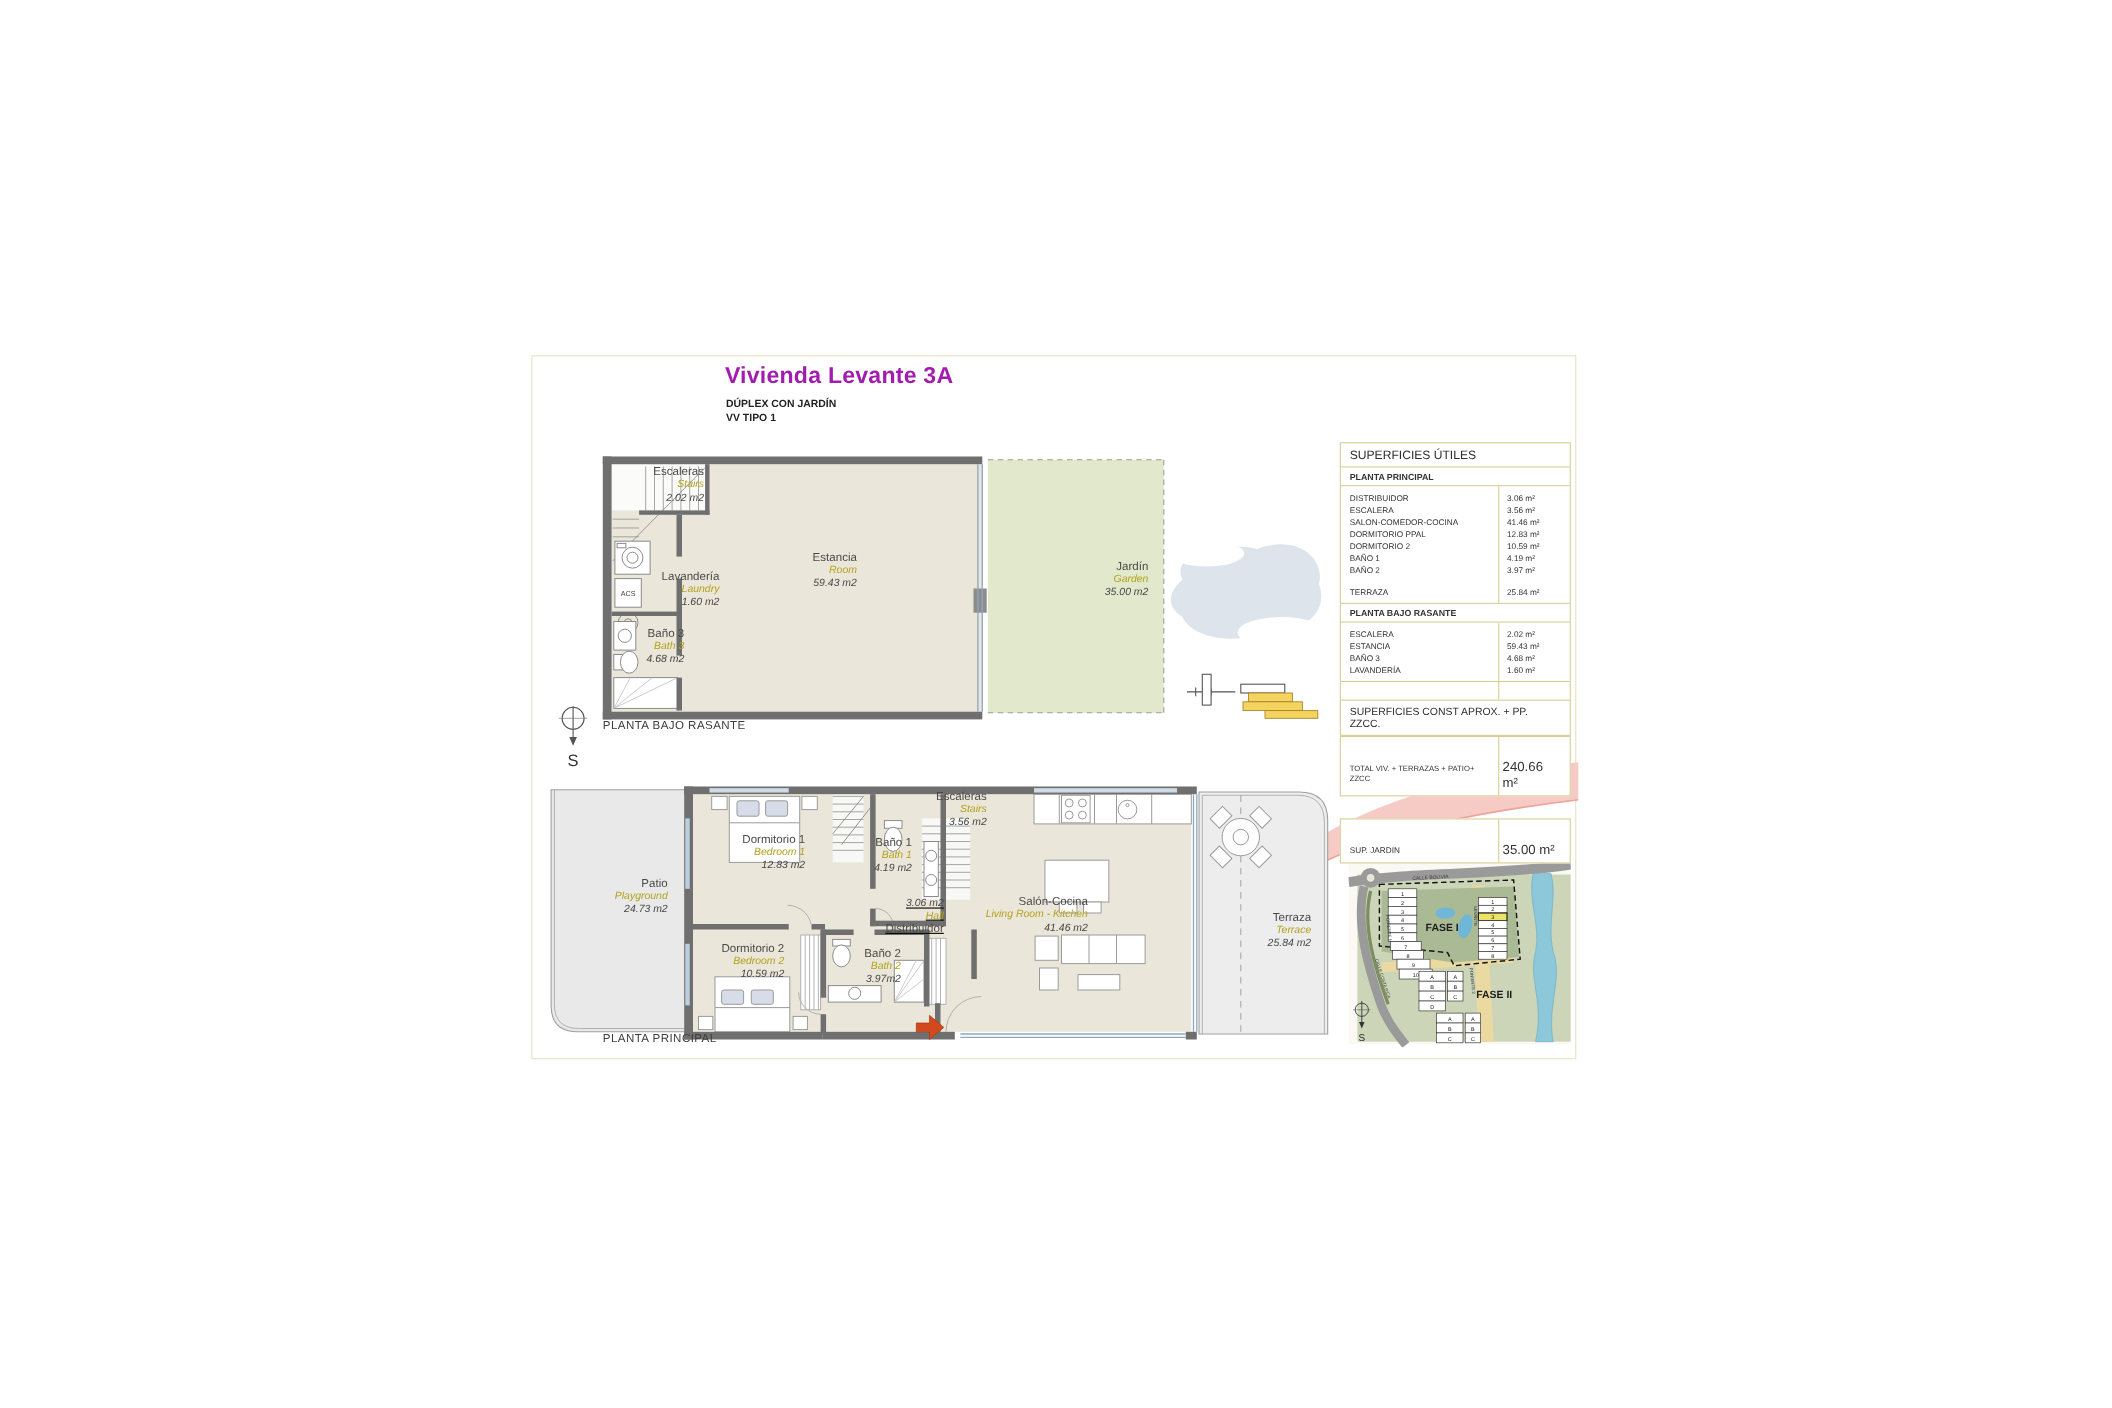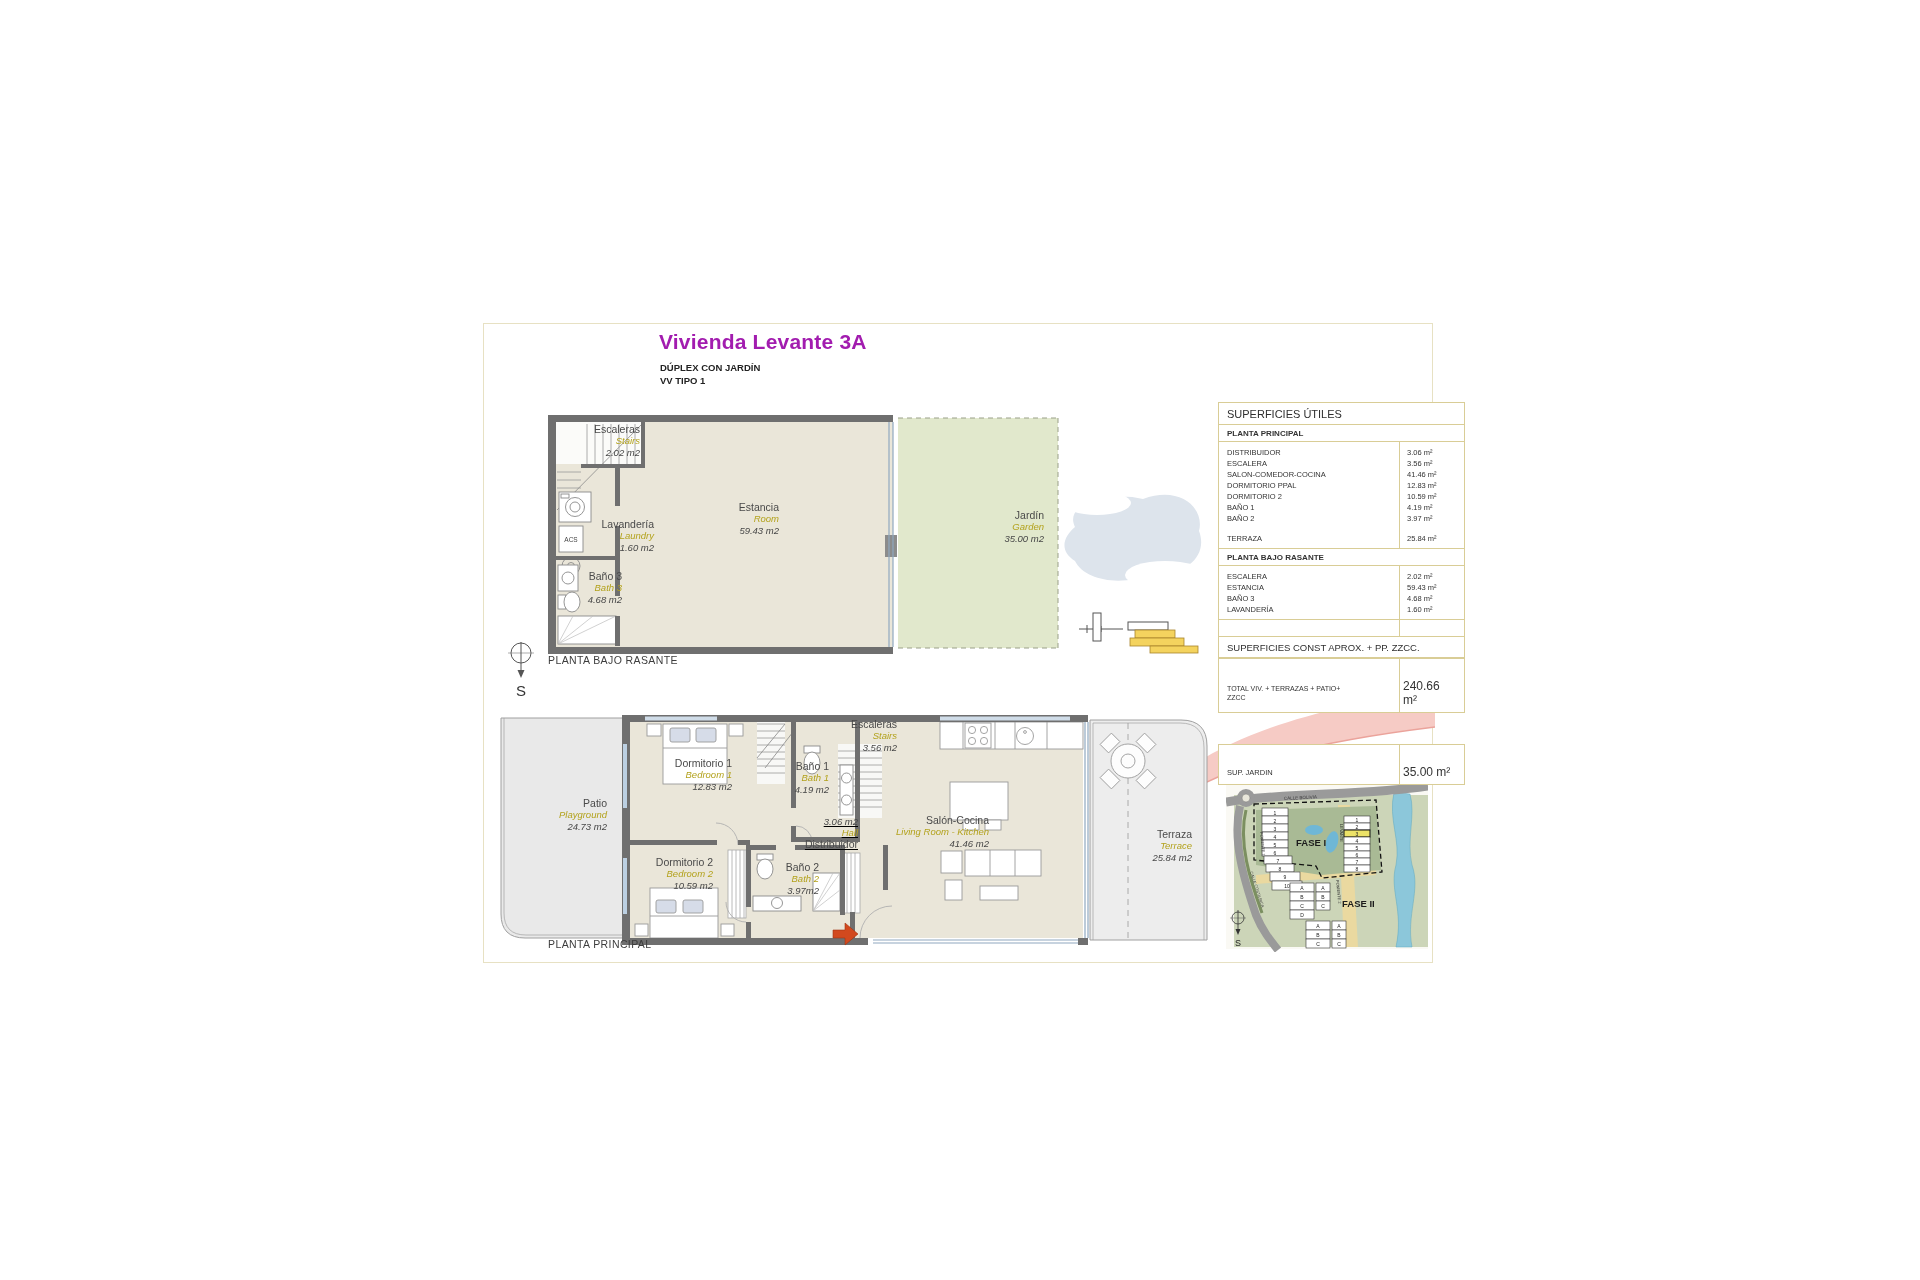--- a/index.html
+++ b/index.html
@@ -12,21 +12,21 @@
   .st1{top:362px;} .st2{top:375px;}
   .rlabel{position:absolute;text-align:right;z-index:7;line-height:1.18;}
   .rlabel.leftal{text-align:right;text-decoration:underline;}
   .rl-name{font-size:10.5px;color:#4a4a4a;}
   .rl-en{font-size:9.5px;font-style:italic;color:#b3a21c;}
   .rl-area{font-size:9.5px;font-style:italic;color:#474747;}
   .plan-caption{position:absolute;font-size:10.5px;color:#3d3d3d;letter-spacing:.4px;z-index:7;}
   svg{position:absolute;}
   svg text{font-family:"Liberation Sans",sans-serif;}
   
-  .tbl{position:absolute;left:1218px;width:247px;background:#fff;border:1px solid #d9cd96;color:#333;z-index:5;box-sizing:border-box;}
+  .tbl{position:absolute;left:1218px;width:210px;background:#fff;border:1px solid #d9cd96;color:#333;z-index:5;box-sizing:border-box;}
   .t-title{font-size:11px;padding:5px 8px 4px 8px;border-bottom:1px solid #d9cd96;color:#2e2e2e;}
   .t-sub{font-size:8px;font-weight:bold;padding:4px 8px 3px 8px;border-bottom:1px solid #d9cd96;}
   .t-sub2{border-top:1px solid #d9cd96;}
   .t-rows{position:relative;padding:5px 0 4px 0;}
   .t-rows::after{content:"";position:absolute;right:64px;top:0;bottom:0;border-left:1px solid #d9cd96;}
   .trow{display:flex;justify-content:space-between;font-size:7.5px;line-height:11px;padding:0 9px 0 8px;}
   .tv{width:48px;text-align:left;}
   .trow-gap{margin-top:9px;}
   .t-total{display:flex;justify-content:space-between;align-items:center;border-top:1px solid #d9cd96;padding:20px 9px 5px 8px;position:relative;}
   .t-total::after{content:"";position:absolute;right:64px;top:0;bottom:0;border-left:1px solid #d9cd96;}

